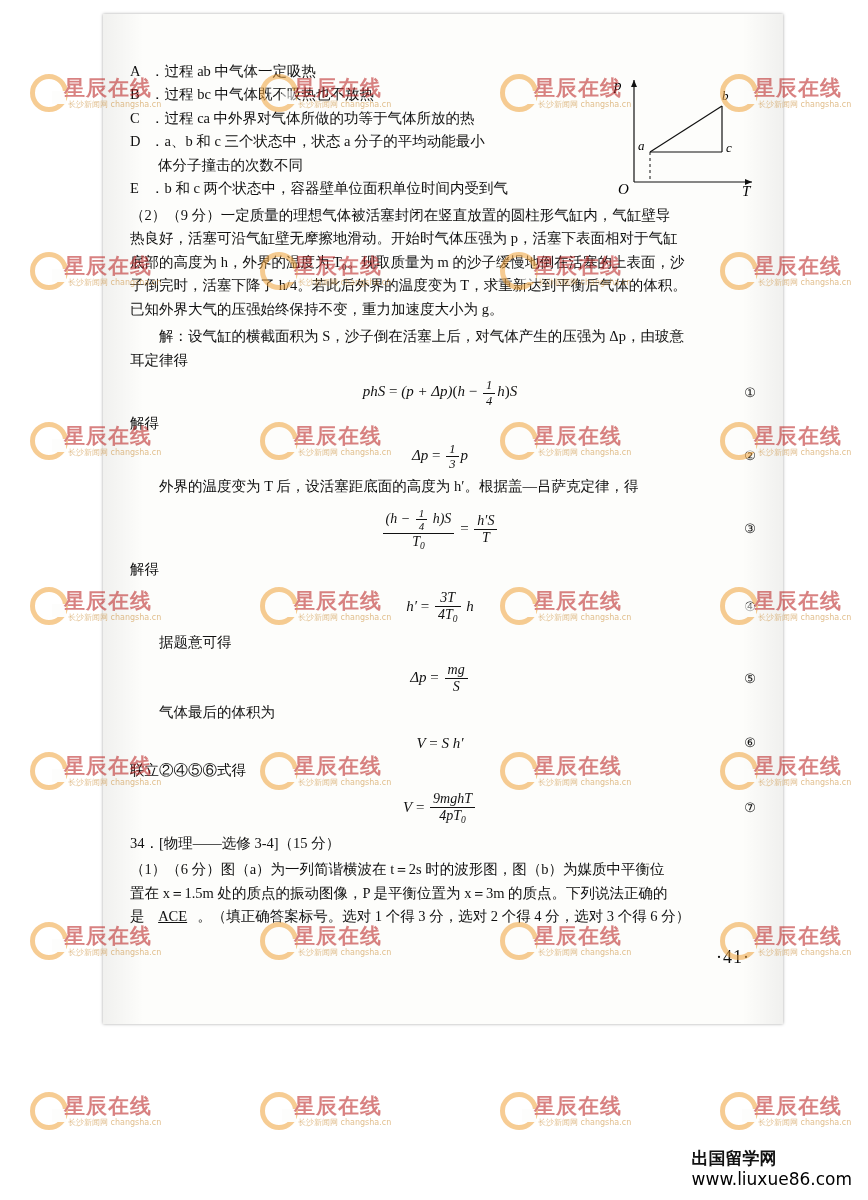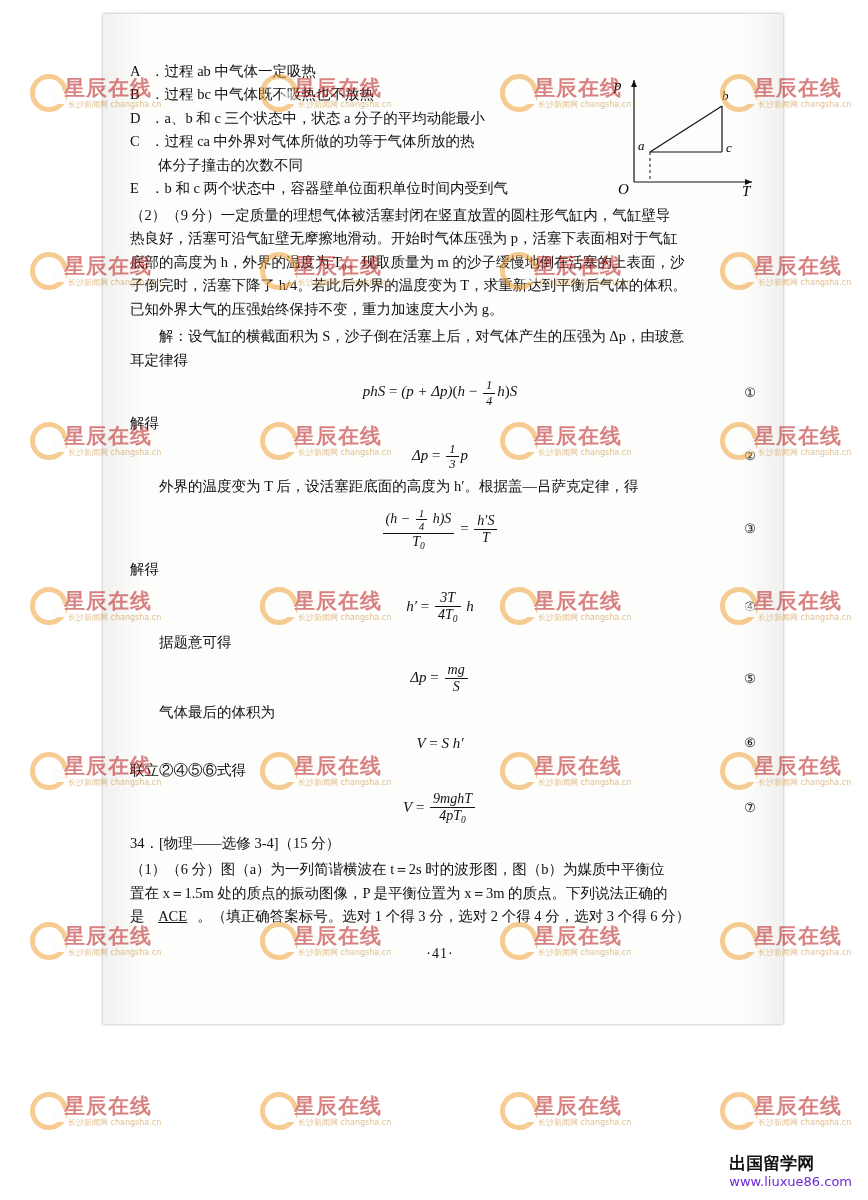--- a/index.html
+++ b/index.html
@@ -64,23 +64,23 @@
   .sub{font-size:.68em;vertical-align:-.33em;font-style:italic;}
   .uline{text-decoration:underline;margin-top:40px;}
   
   #fig-pT{
     position:absolute;
     left:476px;top:14px;
     width:150px;height:122px;
   }
   
   .pageno{
-    text-align:center;
+    text-align:right;
     margin-top:14px;
-    font-size:14px;
+    font-size:18px;
     letter-spacing:1px;
   }
   
   .wm{
     position:absolute;
     width:150px;height:44px;
     pointer-events:none;
     opacity:.55;
   }
   .wm .ring{
@@ -111,21 +111,21 @@
   }
   
   #site-mark{
     position:absolute;
     right:16px;bottom:10px;
     text-align:left;
     font-family:"DejaVu Sans", sans-serif;
     line-height:1.25;
   }
   #site-mark .l1{font-size:17px;color:#111;font-weight:bold;}
-  #site-mark .l2{font-size:13px;color:#6d28d9;}
+  #site-mark .l2{font-size:17px;color:#000000;}
 </style>
 </head>
 <body>
 
 <div id="page-sheet"></div>
 
 <div id="doc">
 
   <div id="fig-pT">
     <svg width="150" height="122" viewBox="0 0 150 122">
@@ -150,24 +150,24 @@
     </svg>
   </div>
 
   <div class="opt">
     <span class="lbl">A</span><span>．</span><span>过程 ab 中气体一定吸热</span>
   </div>
   <div class="opt">
     <span class="lbl">B</span><span>．</span><span>过程 bc 中气体既不吸热也不放热</span>
   </div>
   <div class="opt">
+    <span class="lbl">C</span><span>．</span><span>过程 ca 中外界对气体所做的功等于气体所放的热</span>
+  </div>
+  <div class="opt">
     <span class="lbl">D</span><span>．</span><span>a、b 和 c 三个状态中，状态 a 分子的平均动能最小</span>
-  </div>
-  <div class="opt">
-    <span class="lbl">C</span><span>．</span><span>过程 ca 中外界对气体所做的功等于气体所放的热</span>
   </div>
   <div class="opt" style="padding-left:28px">
     <span>体分子撞击的次数不同</span>
   </div>
   <div class="opt">
     <span class="lbl">E</span><span>．</span><span>b 和 c 两个状态中，容器壁单位面积单位时间内受到气</span>
   </div>
 
   <div class="para">（2）（9 分）一定质量的理想气体被活塞封闭在竖直放置的圆柱形气缸内，气缸壁导</div>
   <div>热良好，活塞可沿气缸壁无摩擦地滑动。开始时气体压强为 p，活塞下表面相对于气缸</div>

